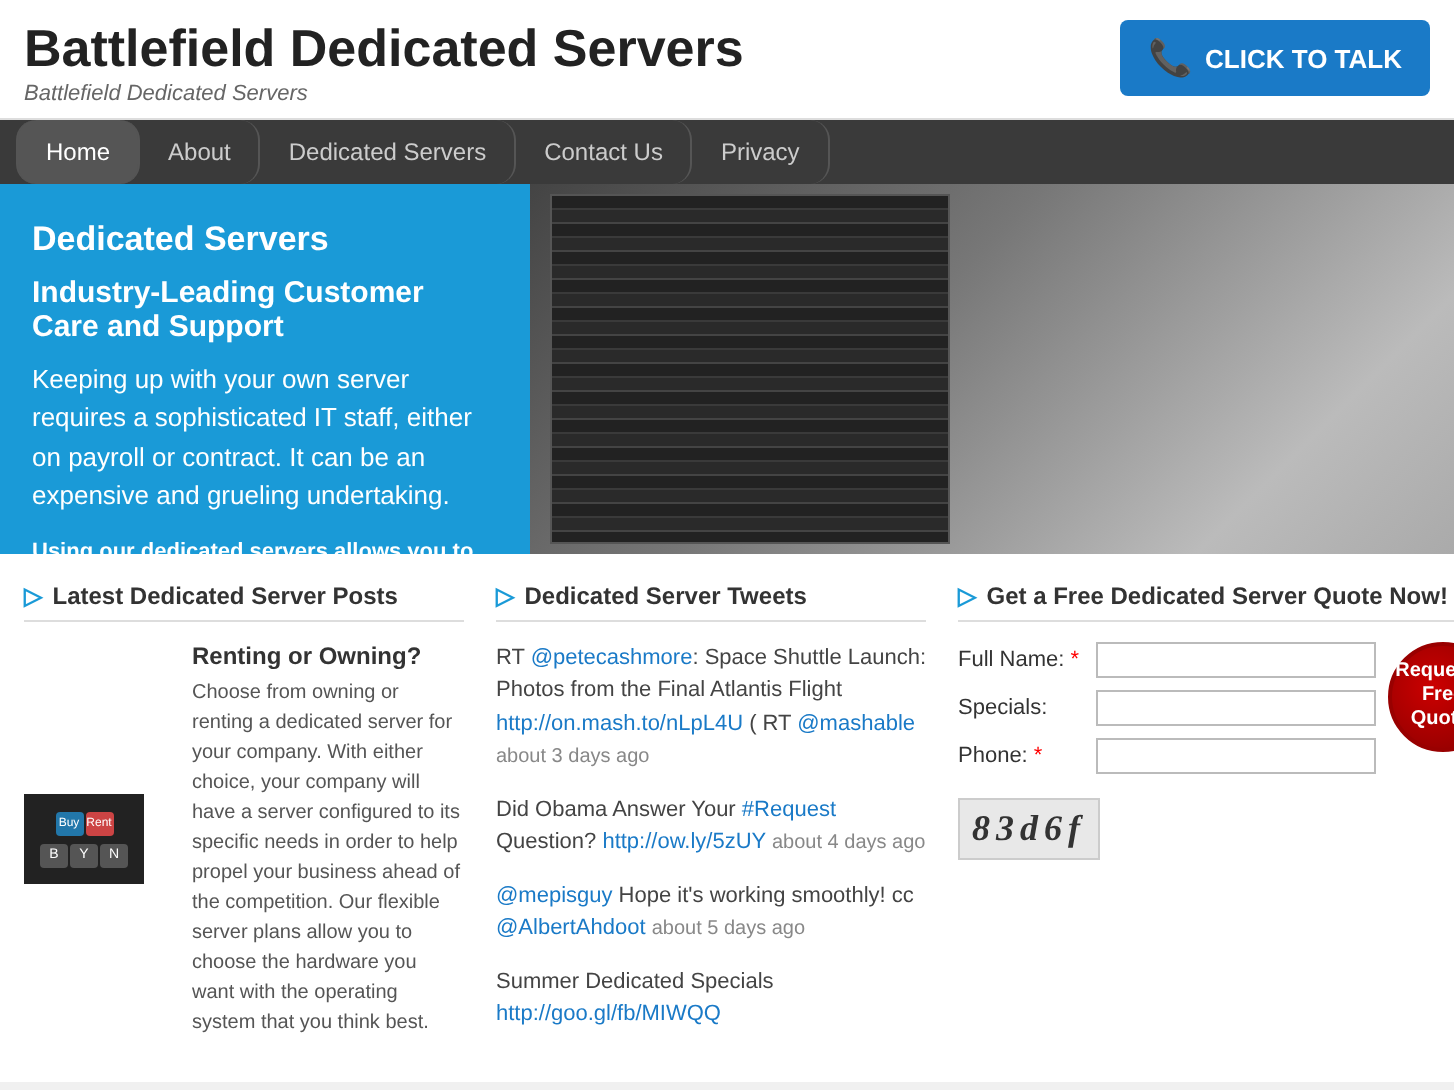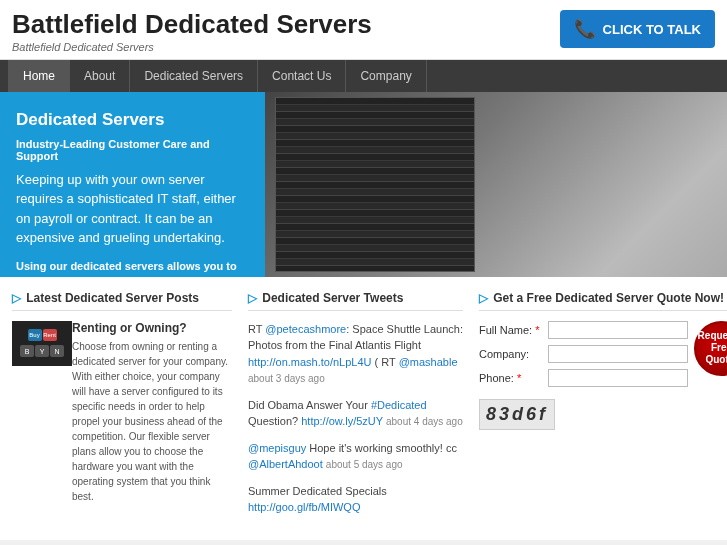--- a/index.html
+++ b/index.html
@@ -36,39 +36,40 @@
       display: flex;
       gap: 0;
       padding: 0 8px;
     }
     .nav-item {
       color: #ccc;
       padding: 9px 14px;
       font-size: 12px;
       cursor: pointer;
       border-right: 1px solid #555;
+      border-radius: 10px;
     }
     .nav-item:hover, .nav-item.active { background: #555; color: #fff; }
     .nav-item:first-child { border-left: 1px solid #555; }
 
     
     #hero {
       display: flex;
       height: 185px;
       margin: 0;
     }
     #hero-left {
       background: #1a9ad7;
       width: 265px;
       min-width: 265px;
       padding: 18px 16px;
       color: #fff;
     }
     #hero-left h2 { font-size: 17px; font-weight: bold; margin-bottom: 8px; }
-    #hero-left .hero-sub { font-size: 11px; font-weight: bold; margin-bottom: 8px; }
+    #hero-left .hero-sub { font-size: 15px; font-weight: bold; margin-bottom: 8px; }
     #hero-left .hero-body { font-size: 13px; line-height: 1.5; margin-bottom: 10px; }
     #hero-left .hero-bold { font-size: 11px; font-weight: bold; line-height: 1.5; }
     #hero-right {
       flex: 1;
       background: #888;
       overflow: hidden;
       position: relative;
     }
     #hero-right-bg {
       width: 100%;
@@ -113,21 +114,21 @@
       border-bottom: 1px solid #ddd;
       padding-bottom: 5px;
       margin-bottom: 10px;
       display: flex;
       align-items: center;
       gap: 5px;
     }
     .col-title-arrow { color: #1a9ad7; font-weight: bold; }
 
     
-    .post-item { display: flex; gap: 0; margin-bottom: 8px; }
+    .post-item { display: flex; gap: 24px; margin-bottom: 8px; align-items: center; }
     .post-thumb {
       width: 60px;
       min-width: 60px;
       height: 45px;
       background: #222;
       display: flex;
       align-items: center;
       justify-content: center;
       flex-direction: column;
       gap: 1px;
@@ -179,21 +180,21 @@
       line-height: 1.2;
       margin-left: 6px;
       flex-shrink: 0;
       border: 2px solid #900;
     }
     .captcha-area {
       margin-top: 6px;
       background: #e8e8e8;
       border: 1px solid #ccc;
       padding: 4px 6px;
-      font-family: Liberation Sans, sans-serif;
+      font-family: Liberation Serif, serif;
       font-size: 18px;
       color: #333;
       letter-spacing: 3px;
       font-weight: bold;
       font-style: italic;
       display: inline-block;
     }
     .quote-form-row { display: flex; align-items: flex-start; gap: 0; }
     .quote-fields { flex: 1; }
   </style>
@@ -209,21 +210,21 @@
     <span class="phone-icon">📞</span>
     <span>CLICK TO TALK</span>
   </div>
 </div>
 
 <nav id="nav">
   <div class="nav-item active">Home</div>
   <div class="nav-item">About</div>
   <div class="nav-item">Dedicated Servers</div>
   <div class="nav-item">Contact Us</div>
-  <div class="nav-item">Company</div>
+  <div class="nav-item">Privacy</div>
 </nav>
 
 <div id="hero">
   <div id="hero-left">
     <h2>Dedicated Servers</h2>
     <div class="hero-sub">Industry-Leading Customer Care and Support</div>
     <div class="hero-body">Keeping up with your own server requires a sophisticated IT staff, either on payroll or contract. It can be an expensive and grueling undertaking.</div>
     <div class="hero-bold">Using our dedicated servers allows you to offload those support requirements to our expert support staff.</div>
   </div>
   <div id="hero-right">
@@ -261,21 +262,21 @@
 
   <div id="col-tweets">
     <div class="col-title">
       <span class="col-title-arrow">▷</span>
       <span>Dedicated Server Tweets</span>
     </div>
     <div class="tweet">
       RT <a href="#">@petecashmore</a>: Space Shuttle Launch: Photos from the Final Atlantis Flight <a href="#">http://on.mash.to/nLpL4U</a> ( RT <a href="#">@mashable</a> <span class="tweet-time">about 3 days ago</span>
     </div>
     <div class="tweet">
-      Did Obama Answer Your <a href="#">#Dedicated</a> Question? <a href="#">http://ow.ly/5zUY</a> <span class="tweet-time">about 4 days ago</span>
+      Did Obama Answer Your <a href="#">#Request</a> Question? <a href="#">http://ow.ly/5zUY</a> <span class="tweet-time">about 4 days ago</span>
     </div>
     <div class="tweet">
       <a href="#">@mepisguy</a> Hope it's working smoothly! cc <a href="#">@AlbertAhdoot</a> <span class="tweet-time">about 5 days ago</span>
     </div>
     <div class="tweet">
       Summer Dedicated Specials <a href="#">http://goo.gl/fb/MIWQQ</a>
     </div>
   </div>
 
   <div id="col-quote">
@@ -283,21 +284,21 @@
       <span class="col-title-arrow">▷</span>
       <span>Get a Free Dedicated Server Quote Now!</span>
     </div>
     <div class="quote-form-row">
       <div class="quote-fields">
         <div class="form-row">
           <label>Full Name: <span class="req">*</span></label>
           <input type="text" style="">
         </div>
         <div class="form-row">
-          <label>Company:</label>
+          <label>Specials:</label>
           <input type="text" style="">
         </div>
         <div class="form-row">
           <label>Phone: <span class="req">*</span></label>
           <input type="text" style="">
         </div>
         <div>
           <div class="captcha-area">83d6f</div>
         </div>
       </div>

